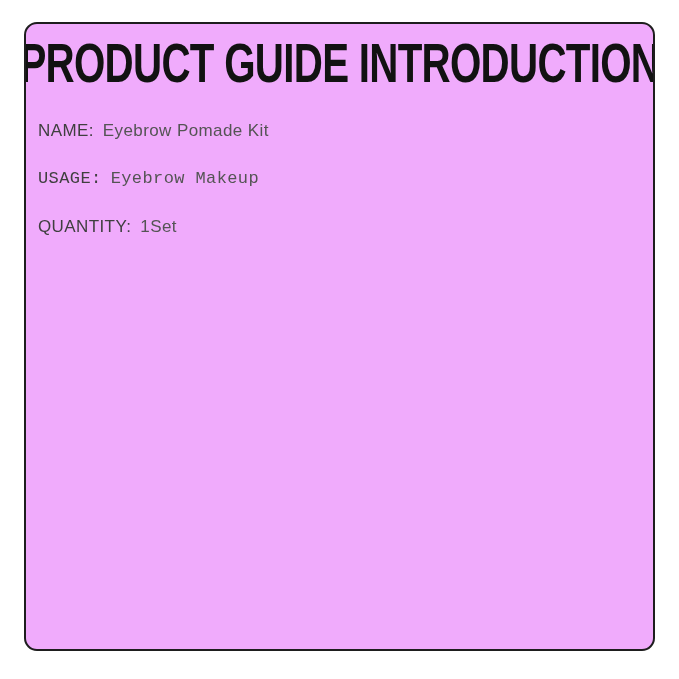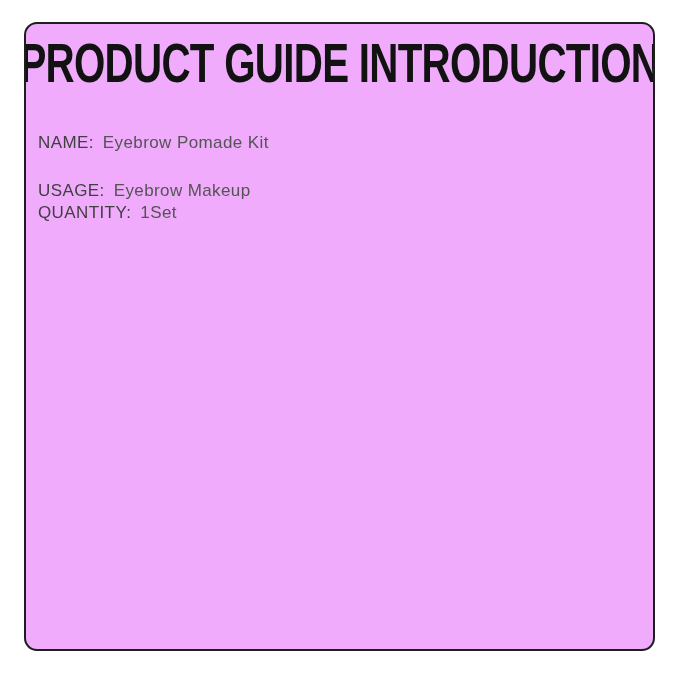--- a/index.html
+++ b/index.html
@@ -41,23 +41,23 @@
   }
   .content {
     padding: 0 14px 0 12px;
   }
   .field-row {
     font-size: 17px;
     line-height: 22px;
     letter-spacing: 0.4px;
     color: #545454;
   }
-  .row-name     { margin-top: 30px; }
-  .row-usage    { margin-top: 26px; }
-  .row-quantity { }
+  .row-name     { margin-top: 18px; }
+  .row-usage    { margin-top: 26px; font-family: Liberation Mono, monospace; }
+  .row-quantity { margin-top: 26px; }
   .field-label {
     color: #3f3f3f;
     margin-right: 9px;
   }
   .field-value {
     color: #545454;
   }
   .ingredients {
     margin: 22px 0 0 0;
     font-size: 17px;

